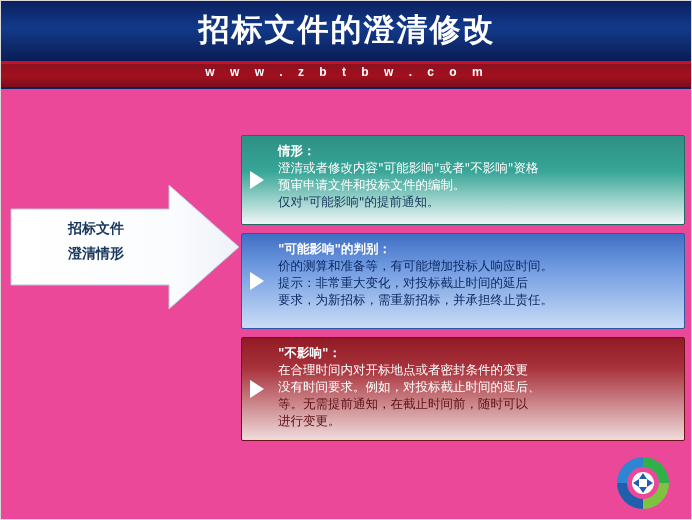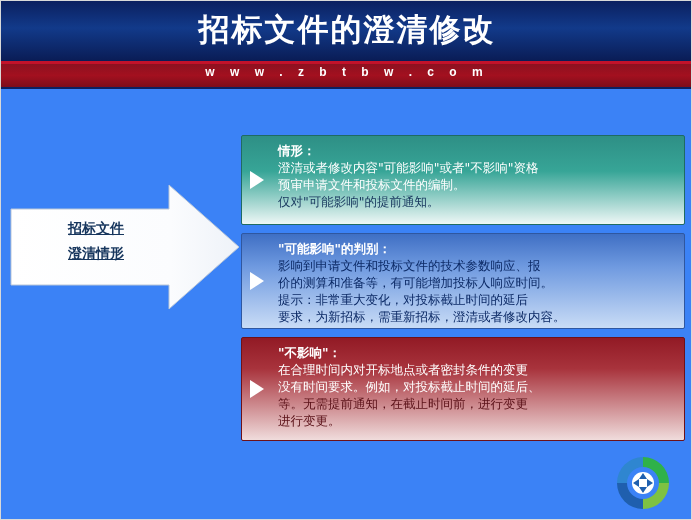--- a/index.html
+++ b/index.html
@@ -7,21 +7,21 @@
     padding: 0;
     background: #ffffff;
   }
   body {
     font-family: "Liberation Sans", sans-serif;
   }
   #slide {
     position: relative;
     width: 692px;
     height: 520px;
-    background: #3b82f6;
+    background: #ec4899;
     overflow: hidden;
     border: 1px solid #d9d9d9;
     box-sizing: border-box;
   }
   
   .header-band {
     position: absolute;
     left: 0; top: 0;
     width: 692px; height: 60px;
     background: linear-gradient(to bottom, #0b2060 0%, #123a8a 45%, #0a1c55 100%);
@@ -77,21 +77,20 @@
   .left-arrow-label {
     position: absolute;
     left: 20px; top: 215px;
     width: 150px;
     text-align: center;
     color: #17365d;
     font-size: 14px;
     font-weight: bold;
     line-height: 25px;
     font-family: "DejaVu Sans", "Liberation Sans", sans-serif;
-    text-decoration: underline;
   }
 
   
   .card {
     position: absolute;
     box-sizing: border-box;
     border-radius: 2px;
   }
   .card .card-inner {
     position: absolute;
@@ -200,34 +199,33 @@
       <p class="card-line">澄清或者修改内容"可能影响"或者"不影响"资格</p>
       <p class="card-line">预审申请文件和投标文件的编制。</p>
       <p class="card-line line-dark">仅对"可能影响"的提前通知。</p>
     </div>
   </div>
 
   <div class="card" id="card2">
     <span class="arrow-head"></span>
     <div class="card-inner">
       <p class="card-line ttl">"可能影响"的判别：</p>
-      <p class="card-line">影响到申请文件和投标文件的技术参数响应、报</p>
       <p class="card-line">价的测算和准备等，有可能增加投标人响应时间。</p>
       <p class="card-line">提示：非常重大变化，对投标截止时间的延后</p>
-      <p class="card-line">要求，为新招标，需重新招标，澄清或者修改内容。</p>
+      <p class="card-line">要求，为新招标，需重新招标，并承担终止责任。</p>
     </div>
   </div>
 
   <div class="card" id="card3">
     <span class="arrow-head"></span>
     <div class="card-inner">
       <p class="card-line ttl">"不影响"：</p>
       <p class="card-line line-light">在合理时间内对开标地点或者密封条件的变更</p>
       <p class="card-line line-light">没有时间要求。例如，对投标截止时间的延后、</p>
-      <p class="card-line">等。无需提前通知，在截止时间前，进行变更</p>
+      <p class="card-line">等。无需提前通知，在截止时间前，随时可以</p>
       <p class="card-line">进行变更。</p>
     </div>
   </div>
 
   <div class="logo">
     <svg width="60" height="60" viewBox="0 0 60 60" xmlns="http://www.w3.org/2000/svg">
       <path d="M30 4 A26 26 0 0 1 56 30 L46 30 A16 16 0 0 0 30 14 Z" fill="#2fb14a"></path>
       <path d="M56 30 A26 26 0 0 1 30 56 L30 46 A16 16 0 0 0 46 30 Z" fill="#7ec242"></path>
       <path d="M30 56 A26 26 0 0 1 4 30 L14 30 A16 16 0 0 0 30 46 Z" fill="#1f5fae"></path>
       <path d="M4 30 A26 26 0 0 1 30 4 L30 14 A16 16 0 0 0 14 30 Z" fill="#2f86d0"></path>

